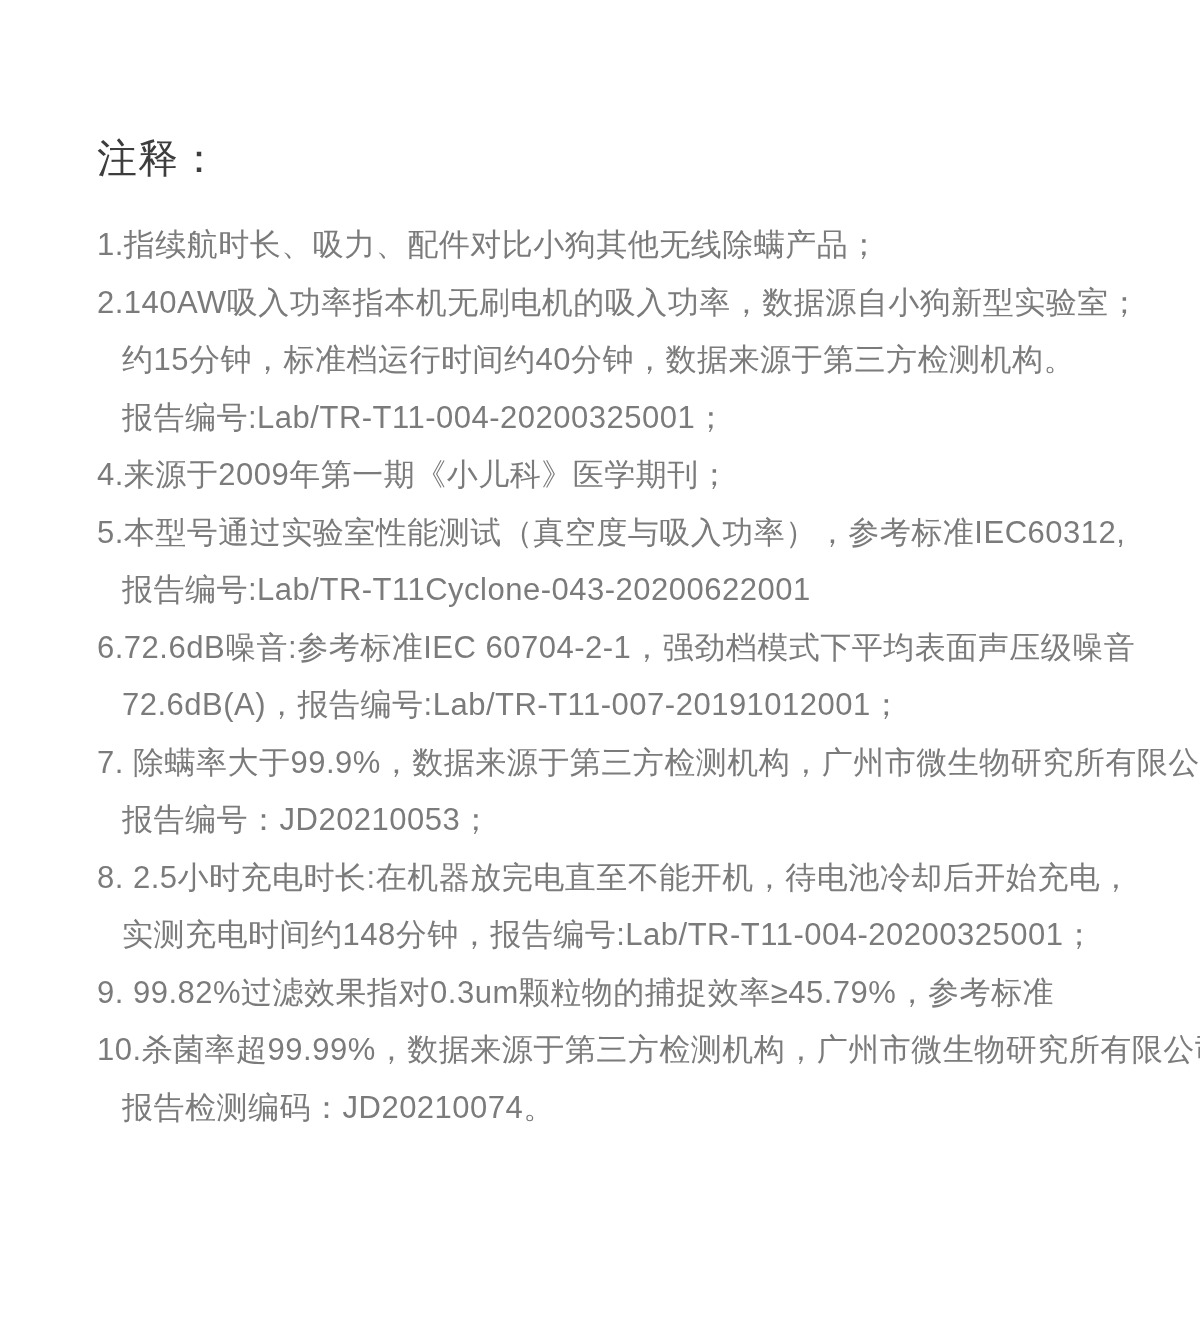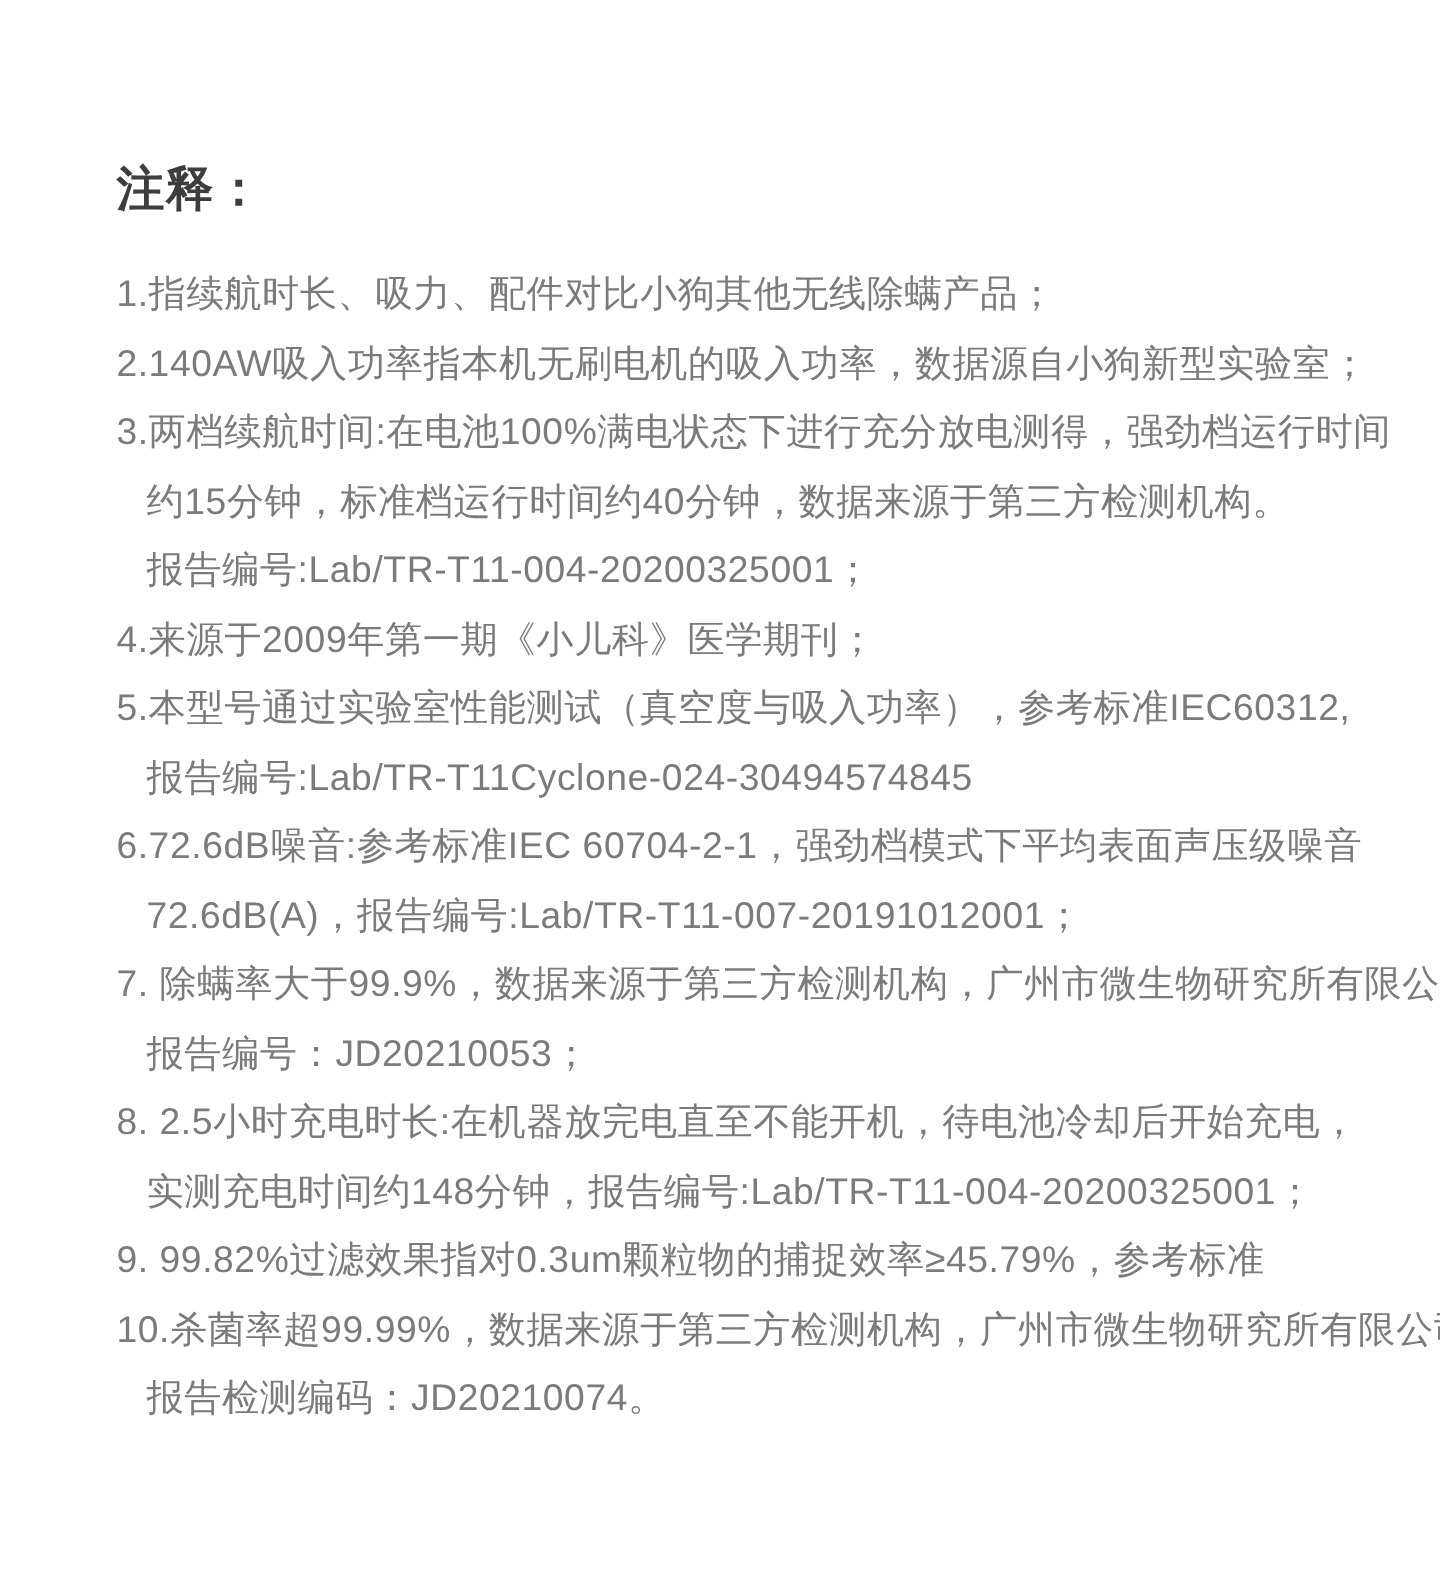--- a/index.html
+++ b/index.html
@@ -14,21 +14,21 @@
     overflow: hidden;
   }
   .container {
     padding-left: 97px;
     padding-right: 30px;
   }
   .page-title {
     margin: 134px 0 0 0;
     font-size: 40px;
     line-height: 48px;
-    font-weight: 700;
+    font-weight: 400;
     color: var(--title-color, #3d3d3d);
     letter-spacing: 1px;
   }
   .notes-list {
     margin-top: 34px;
   }
   .note-line {
     margin: 0;
     font-size: 31px;
     line-height: 57.5px;
@@ -42,26 +42,25 @@
 </style>
 </head>
 <body style="background: rgb(255, 255, 255);">
 
 <div class="container">
   <h1 class="page-title">注释：</h1>
 
   <div class="notes-list">
       <p class="note-line">1.指续航时长、吸力、配件对比小狗其他无线除螨产品；</p>
       <p class="note-line">2.140AW吸入功率指本机无刷电机的吸入功率，数据源自小狗新型实验室；</p>
-      <p class="note-line">3.两档续航时间:在电池100%满电状态下进行充分放电测得，强劲档运行时间</p>
       <p class="note-line indent">约15分钟，标准档运行时间约40分钟，数据来源于第三方检测机构。</p>
       <p class="note-line indent">报告编号:Lab/TR-T11-004-20200325001；</p>
       <p class="note-line">4.来源于2009年第一期《小儿科》医学期刊；</p>
       <p class="note-line">5.本型号通过实验室性能测试（真空度与吸入功率），参考标准IEC60312,</p>
-      <p class="note-line indent">报告编号:Lab/TR-T11Cyclone-024-30494574845</p>
+      <p class="note-line indent">报告编号:Lab/TR-T11Cyclone-043-20200622001</p>
       <p class="note-line">6.72.6dB噪音:参考标准IEC 60704-2-1，强劲档模式下平均表面声压级噪音</p>
       <p class="note-line indent">72.6dB(A)，报告编号:Lab/TR-T11-007-20191012001；</p>
       <p class="note-line">7. 除螨率大于99.9%，数据来源于第三方检测机构，广州市微生物研究所有限公司，</p>
       <p class="note-line indent">报告编号：JD20210053；</p>
       <p class="note-line">8. 2.5小时充电时长:在机器放完电直至不能开机，待电池冷却后开始充电，</p>
       <p class="note-line indent">实测充电时间约148分钟，报告编号:Lab/TR-T11-004-20200325001；</p>
       <p class="note-line">9. 99.82%过滤效果指对0.3um颗粒物的捕捉效率≥45.79%，参考标准</p>
       <p class="note-line">10.杀菌率超99.99%，数据来源于第三方检测机构，广州市微生物研究所有限公司，</p>
       <p class="note-line indent">报告检测编码：JD20210074。</p>
     </div>

